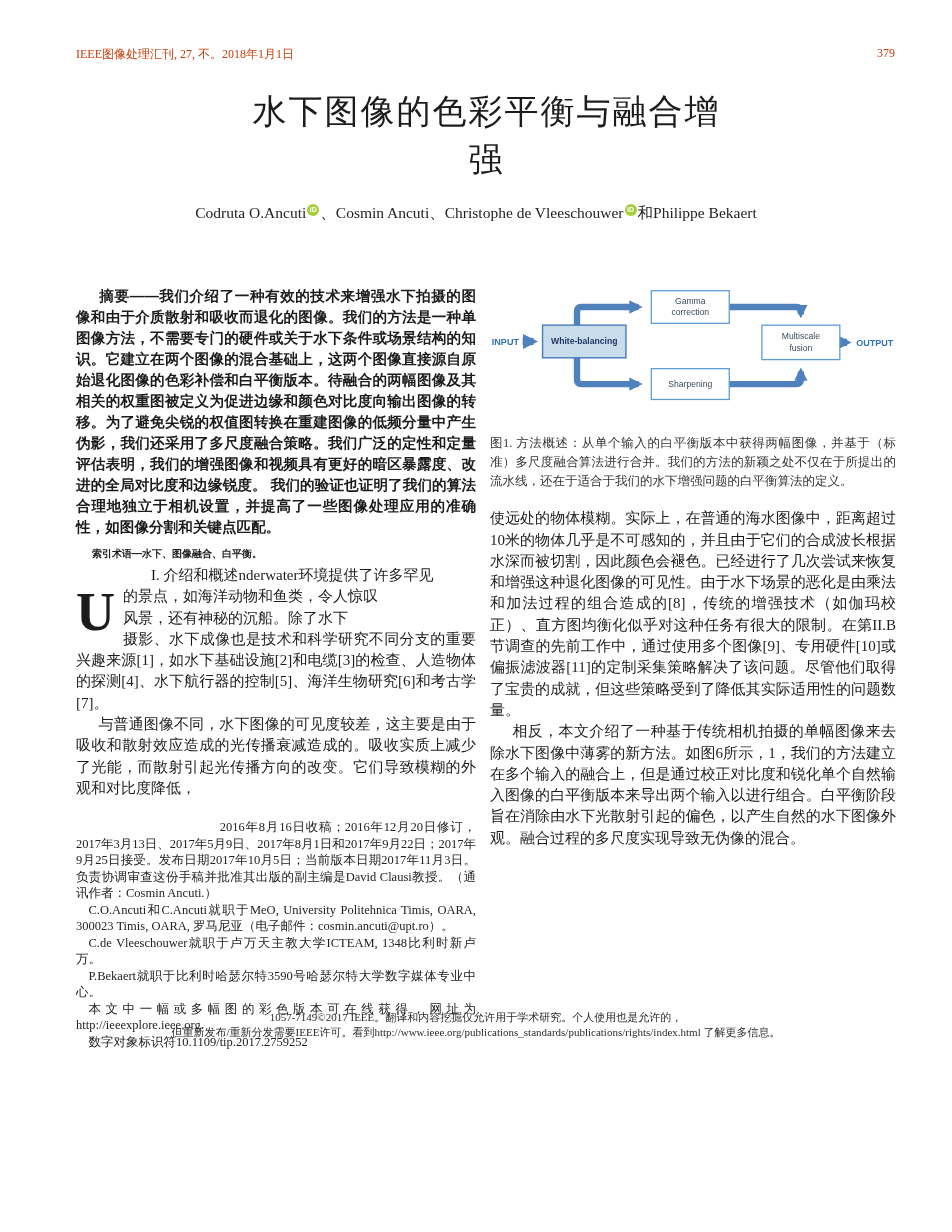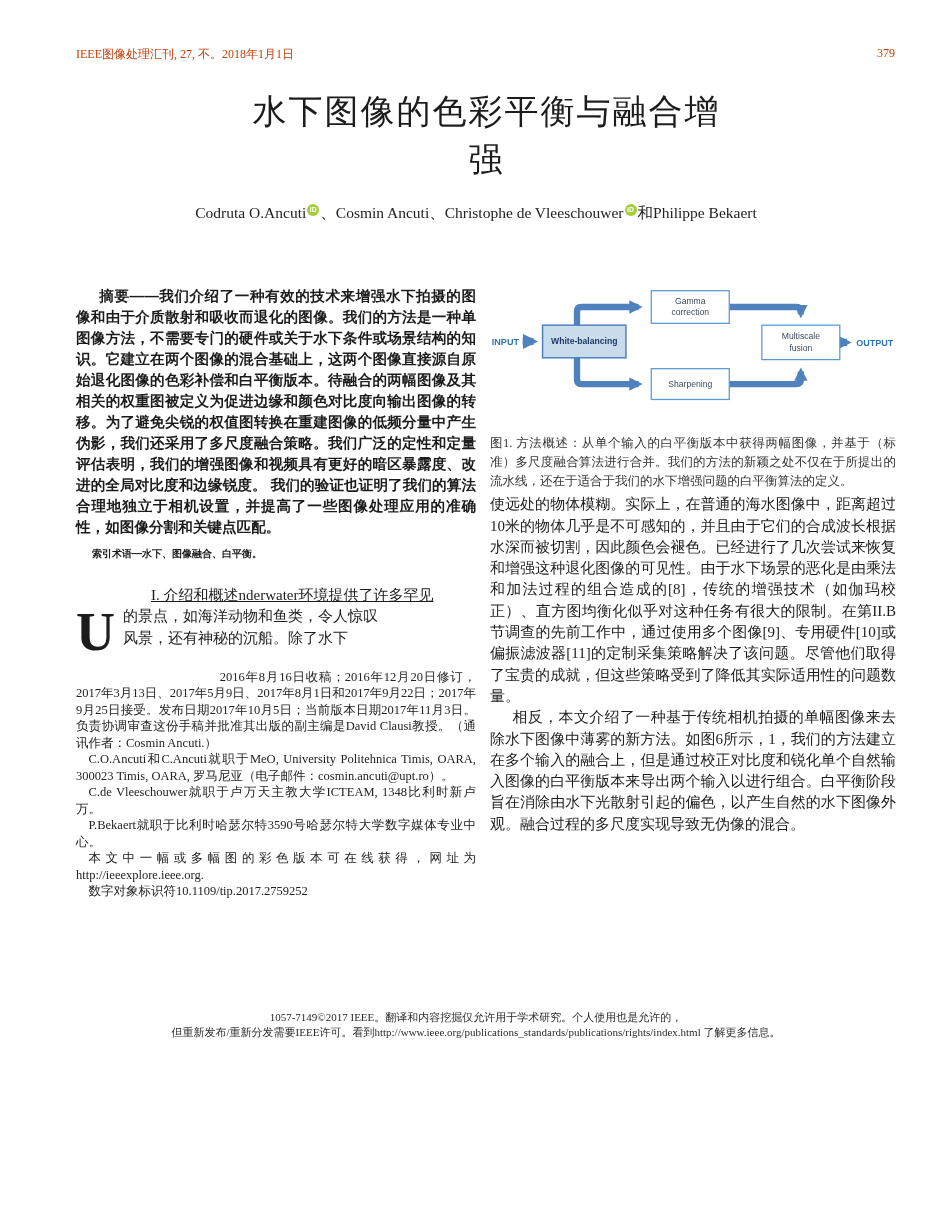--- a/index.html
+++ b/index.html
@@ -42,33 +42,33 @@
   .colR { width:406px; }
   .abstract {
     font-family:"Liberation Sans","DejaVu Sans",sans-serif;
     font-weight:bold; font-size:14.6px; line-height:1.44;
     text-align:justify; text-indent:1.6em;
   }
   .idxterms {
     font-family:"Liberation Sans","DejaVu Sans",sans-serif;
     font-weight:bold; font-size:10px; margin-top:9px; text-indent:1.6em;
   }
-  .sec-head { font-size:15px; line-height:1.42; margin-top:24px; text-indent:5em;text-decoration:underline; }
+  .sec-head { font-size:15px; line-height:1.42; margin-top:4px; text-indent:5em; }
   .body-p { font-size:15px; line-height:1.42; text-align:justify; }
   .indent { text-indent:1.5em; }
   .dropcap {
     float:left; font-size:54px; line-height:0.82; font-weight:bold;
     margin:4px 8px 0 0; font-family:"Liberation Serif",serif;
   }
   .footnotes { margin-top:20px; font-size:12.5px; line-height:1.32; text-align:justify; color:#222; }
   .fn0 { text-indent:11.5em; }
   .fn  { text-indent:1em; }
   .figwrap { width:100%; }
   .figcaption { margin-top:24px; font-size:12.5px; line-height:1.5; text-align:justify; color:#333; }
-  .colR .body-p.first { margin-top:4px; }
+  .colR .body-p.first { margin-top:18px; }
   .footer {
     position:absolute; top:1010px; left:0; right:0;
     text-align:center; font-size:11px; line-height:1.32; color:#2a2a2a;
   }
   svg text { font-family:"Liberation Sans","DejaVu Sans",sans-serif; }
   .nodelbl { font-size:9.5px; fill:#3d4a5c; }
   .nodelbl-b { font-size:9.5px; font-weight:bold; fill:#1f3864; }
   .iolbl { font-size:10px; font-weight:bold; fill:#2e74b5; }
 </style>
 </head>
@@ -92,21 +92,23 @@
   <div class="cols">
 
     <div class="colL">
       <p class="abstract"><span>摘要——</span><span>我们介绍了一种有效的技术来增强水下拍摄的图像和由于介质散射和吸收而退化的图像。我们的方法是一种单图像方法，不需要专门的硬件或关于水下条件或场景结构的知识。它建立在两个图像的混合基础上，这两个图像直接源自原始退化图像的色彩补偿和白平衡版本。待融合的两幅图像及其相关的权重图被定义为促进边缘和颜色对比度向输出图像的转移。为了避免尖锐的权值图转换在重建图像的低频分量中产生伪影，我们还采用了多尺度融合策略。我们广泛的定性和定量评估表明，我们的增强图像和视频具有更好的暗区暴露度、改进的全局对比度和边缘锐度。 我们的验证也证明了我们的算法合理地独立于相机设置，并提高了一些图像处理应用的准确性，如图像分割和关键点匹配。</span></p>
       <p class="idxterms">索引术语—水下、图像融合、白平衡。</p>
 
       <p class="sec-head body-p">I. 介绍和概述nderwater环境提供了许多罕见</p>
       <p class="body-p">
         <span class="dropcap">U</span><span>的景点，如海洋动物和鱼类，令人惊叹</span><br>
         <span>风景，还有神秘的沉船。除了水下</span><br>
+        <span>摄影、水下成像也是技术和科学研究不同分支的重要兴趣来源[1]，如水下基础设施[2]和电缆[3]的检查、人造物体的探测[4]、水下航行器的控制[5]、海洋生物研究[6]和考古学[7]。</span>
       </p>
+      <p class="body-p indent">与普通图像不同，水下图像的可见度较差，这主要是由于吸收和散射效应造成的光传播衰减造成的。吸收实质上减少了光能，而散射引起光传播方向的改变。它们导致模糊的外观和对比度降低，</p>
 
       <div class="footnotes">
         <p class="fn0">2016年8月16日收稿；2016年12月20日修订，2017年3月13日、2017年5月9日、2017年8月1日和2017年9月22日；2017年9月25日接受。发布日期2017年10月5日；当前版本日期2017年11月3日。负责协调审查这份手稿并批准其出版的副主编是David Clausi教授。（通讯作者：Cosmin Ancuti.）</p>
         <p class="fn">C.O.Ancuti和C.Ancuti就职于MeO, University Politehnica Timis, OARA, 300023 Timis, OARA, 罗马尼亚（电子邮件：cosmin.ancuti@upt.ro）。</p>
         <p class="fn">C.de Vleeschouwer就职于卢万天主教大学ICTEAM, 1348比利时新卢万。</p>
         <p class="fn">P.Bekaert就职于比利时哈瑟尔特3590号哈瑟尔特大学数字媒体专业中心。</p>
         <p class="fn">本文中一幅或多幅图的彩色版本可在线获得，网址为http://ieeexplore.ieee.org.</p>
         <p class="fn">数字对象标识符10.1109/tip.2017.2759252</p>
       </div>
     </div>

